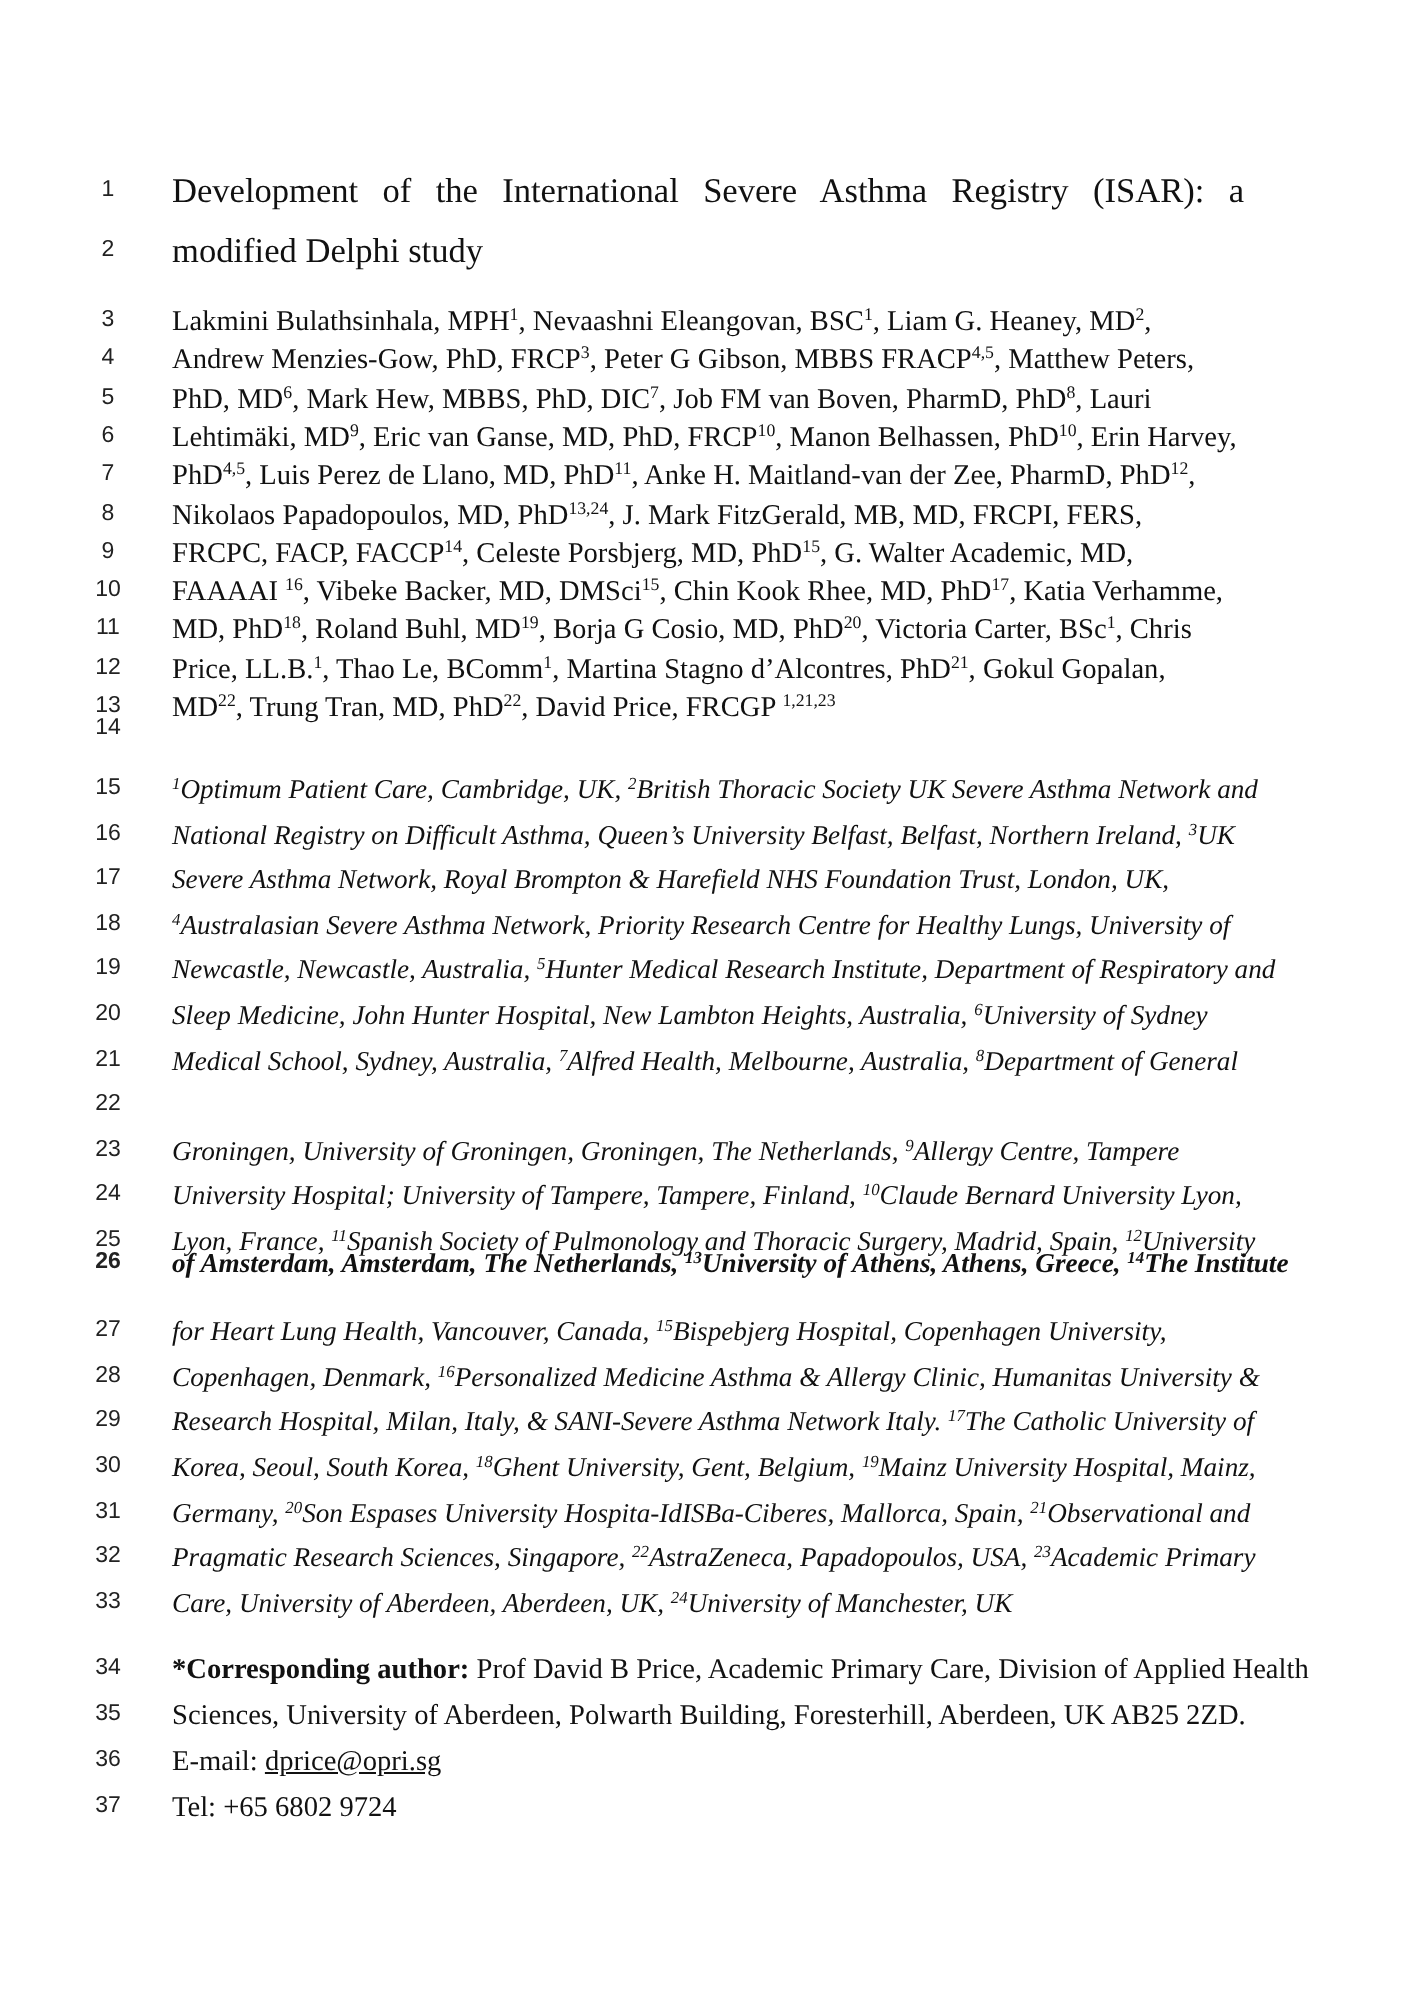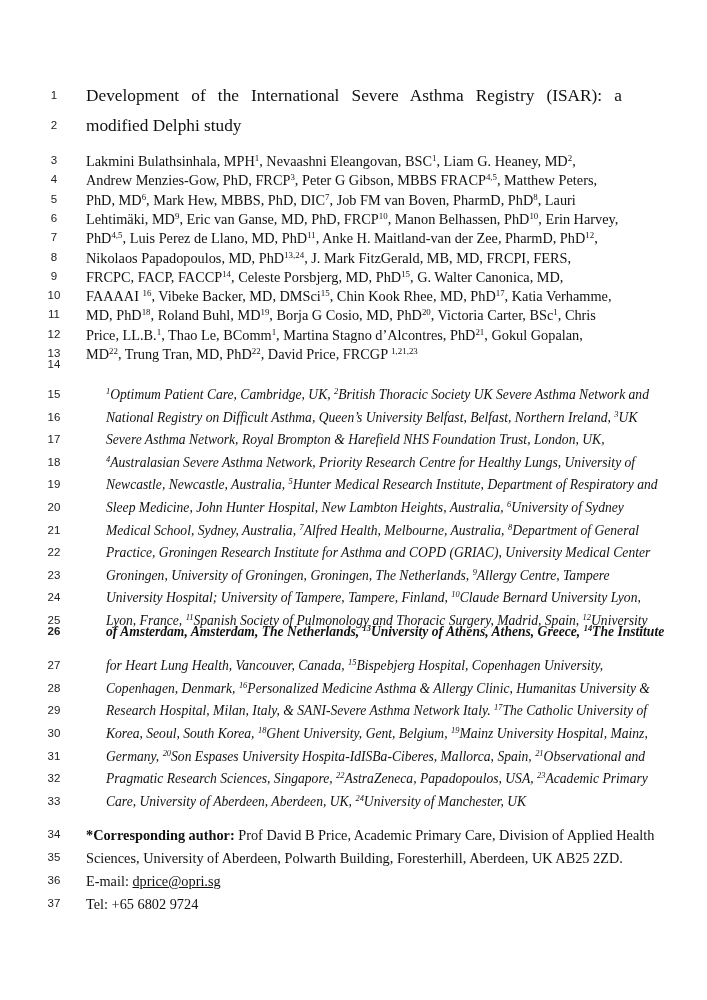--- a/index.html
+++ b/index.html
@@ -2,21 +2,21 @@
 <html><head>
 <meta charset="utf-8">
 <style>
   html, body { margin: 0; padding: 0; background: #ffffff; }
   body { width: 707px; height: 1000px; position: relative; overflow: hidden; font-family: "Liberation Serif", serif; color: #111; }
   .line { position: absolute; left: 0; width: 707px; height: 20px; }
   .ln { position: absolute; left: 40px; width: 28px; text-align: center; font-family: "Liberation Sans", sans-serif; font-size: 11.5px; color: #222; top: 3px; }
   .txt { position: absolute; left: 86px; white-space: nowrap; font-size: 14.3px; line-height: 20px; text-align: right; }
   .title .txt { font-weight: normal; font-size: 17.3px; word-spacing: 0; }
   .title-justify { width: 536px; text-align: justify; text-align-last: justify; }
-  .aff .txt { font-style: italic; font-size: 13.6px; margin-left: 20px; }
+  .aff .txt { font-style: italic; font-size: 13.6px; }
   sup { font-size: 0.62em; line-height: 0; vertical-align: 0.55em; }
   .bold { font-weight: bold; }
   a.email { color: #111; text-decoration: underline; margin-top: 24px; }
 </style>
 </head>
 <body>
 
 <div>
 
   <div class="line title" style="top:86px">
@@ -48,21 +48,21 @@
       <div class="line" style="top: 228.2px;">
         <span class="ln">7</span>
         <span class="txt"><span>PhD</span><sup>4,5</sup><span>, Luis Perez de Llano, MD, PhD</span><sup>11</sup><span>, Anke H. Maitland-van der Zee, PharmD, PhD</span><sup>12</sup><span>,</span></span>
       </div>
       <div class="line" style="top: 247.5px;">
         <span class="ln">8</span>
         <span class="txt"><span>Nikolaos Papadopoulos, MD, PhD</span><sup>13,24</sup><span>, J. Mark FitzGerald, MB, MD, FRCPI,  FERS,</span></span>
       </div>
       <div class="line" style="top: 266.8px;">
         <span class="ln">9</span>
-        <span class="txt"><span>FRCPC, FACP, FACCP</span><sup>14</sup><span>, Celeste Porsbjerg, MD, PhD</span><sup>15</sup><span>, G. Walter Canonica, MD,</span></span>
+        <span class="txt"><span>FRCPC, FACP, FACCP</span><sup>14</sup><span>, Celeste Porsbjerg, MD, PhD</span><sup>15</sup><span>, G. Walter Academic, MD,</span></span>
       </div>
       <div class="line" style="top: 286.1px;">
         <span class="ln">10</span>
         <span class="txt"><span>FAAAAI </span><sup>16</sup><span>, Vibeke Backer, MD, DMSci</span><sup>15</sup><span>, Chin Kook Rhee, MD, PhD</span><sup>17</sup><span>, Katia Verhamme,</span></span>
       </div>
       <div class="line" style="top: 305.4px;">
         <span class="ln">11</span>
         <span class="txt"><span>MD, PhD</span><sup>18</sup><span>, Roland Buhl, MD</span><sup>19</sup><span>, Borja G Cosio, MD, PhD</span><sup>20</sup><span>, Victoria Carter, BSc</span><sup>1</sup><span>, Chris</span></span>
       </div>
       <div class="line" style="top: 324.7px;">
@@ -103,21 +103,20 @@
       <div class="line" style="top: 498px;">
         <span class="ln">20</span>
         <span class="txt"><span>Sleep Medicine, John Hunter Hospital, New Lambton Heights, Australia, </span><sup>6</sup><span>University of Sydney</span></span>
       </div>
       <div class="line" style="top: 520.6px;">
         <span class="ln">21</span>
         <span class="txt"><span>Medical School, Sydney, Australia, </span><sup>7</sup><span>Alfred Health, Melbourne, Australia, </span><sup>8</sup><span>Department of General</span></span>
       </div>
       <div class="line" style="top: 543.2px;">
         <span class="ln">22</span>
-        <span class="txt"><span>Practice, Groningen Research Institute for Asthma and COPD (GRIAC), University Medical Center</span></span>
       </div>
       <div class="line" style="top: 565.8px;">
         <span class="ln">23</span>
         <span class="txt"><span>Groningen, University of Groningen, Groningen, The Netherlands, </span><sup>9</sup><span>Allergy Centre, Tampere</span></span>
       </div>
       <div class="line" style="top: 588.4px;">
         <span class="ln">24</span>
         <span class="txt"><span>University Hospital; University of Tampere, Tampere, Finland, </span><sup>10</sup><span>Claude Bernard University Lyon,</span></span>
       </div>
       <div class="line" style="top: 611px;">

